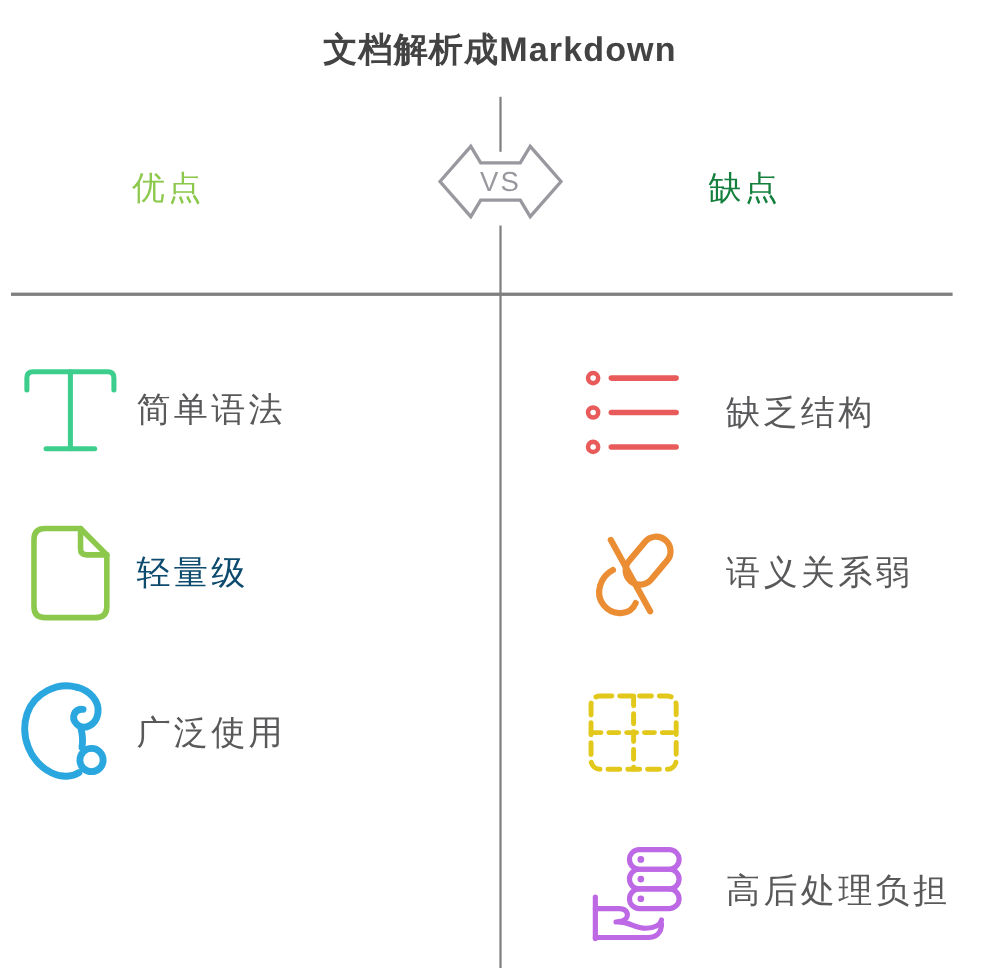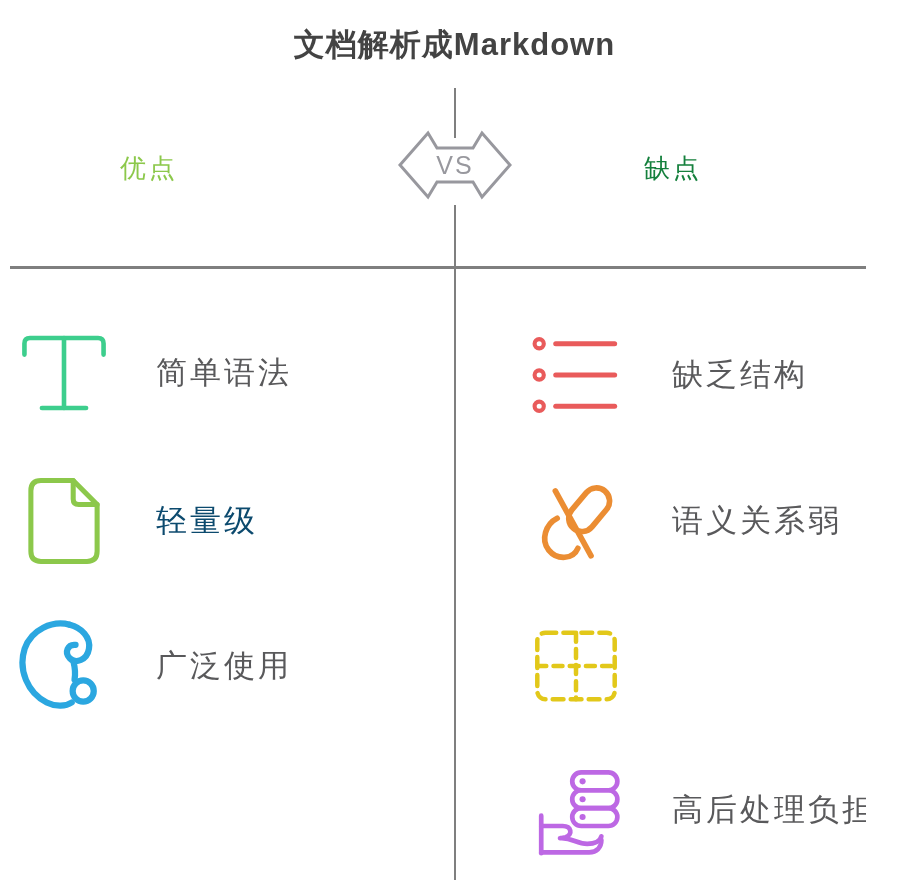--- a/index.html
+++ b/index.html
@@ -10,30 +10,30 @@
   .title{
     position:absolute;top:24px;left:0;width:909px;text-align:center;
     font-size:31px;font-weight:bold;letter-spacing:1px;
   }
   .vline{position:absolute;left:453.5px;width:2.5px;}
   .vline.top{top:88px;height:50px;}
   .vline.bottom{top:205px;height:675px;}
   .hline{position:absolute;top:266px;left:10px;width:889px;height:3px;}
   .vs-badge{position:absolute;left:397px;top:121px;}
   .vs-text{font-size:25px;letter-spacing:2px;font-family:"Liberation Sans",sans-serif;}
-  .side-label{position:absolute;top:151px;font-size:26px;letter-spacing:3px;font-weight:400;}
+  .side-label{position:absolute;top:151px;font-size:30px;letter-spacing:3px;font-weight:400;}
   .side-label.pros{left:120px;}
   .side-label.cons{left:644px;}
-  .item{position:absolute;display:flex;align-items:center;gap:32px;}
+  .item{position:absolute;display:flex;align-items:center;}
   .item .icon-box{width:96px;height:96px;flex:0 0 96px;display:flex;align-items:center;justify-content:center;}
   .item .label{font-size:31px;letter-spacing:3px;line-height:1.45;}
   .item.left{left:16px;width:430px;}
   .item.right{left:528px;width:374px;}
   .item.left .label{margin-left:12px;}
-  .item.right .label{margin-left:16px;}
+  .item.right .label{margin-left:36px;}
   .r1{top:327px;} .r2{top:473px;align-items:center;} .r3{top:618px;} .r4{top:762px;}
   .l1{top:325px;} .l2{top:473px;} .l3{top:618px;}
   svg{display:block;}
 </style>
 </head>
 <body>
 
 <div class="canvas">
 
   <div class="title" style="color: rgb(67, 67, 67);">文档解析成Markdown</div>

